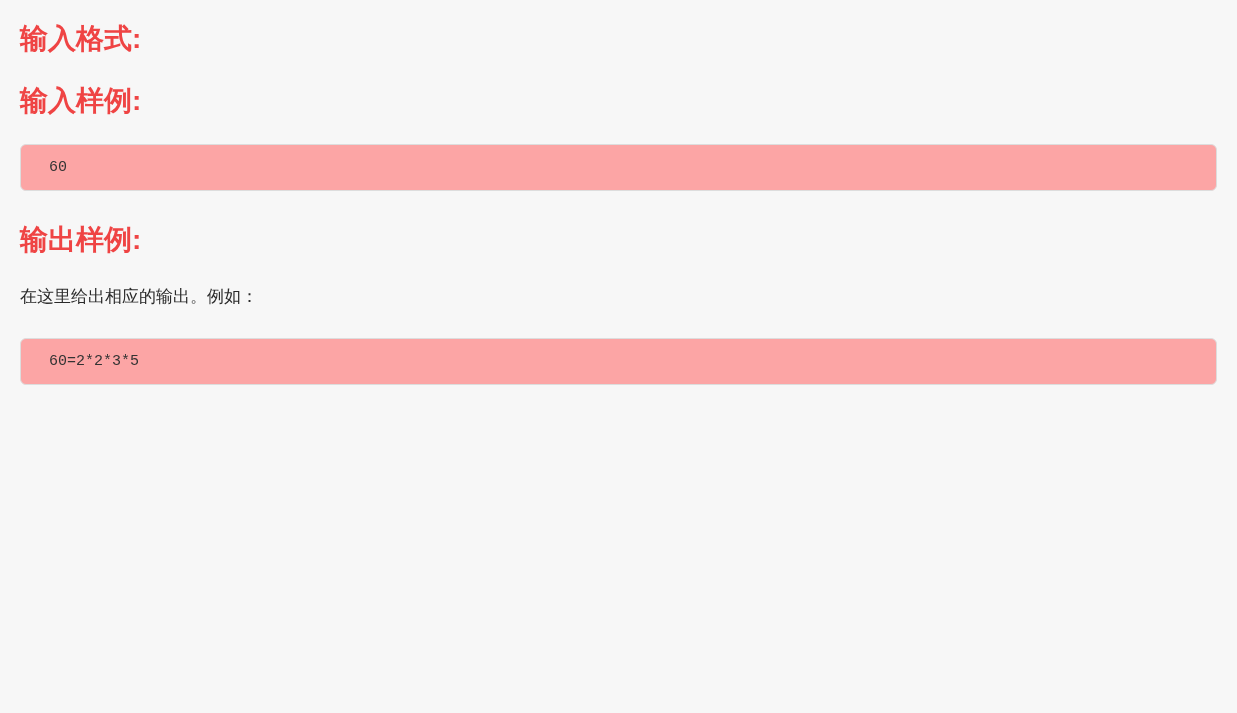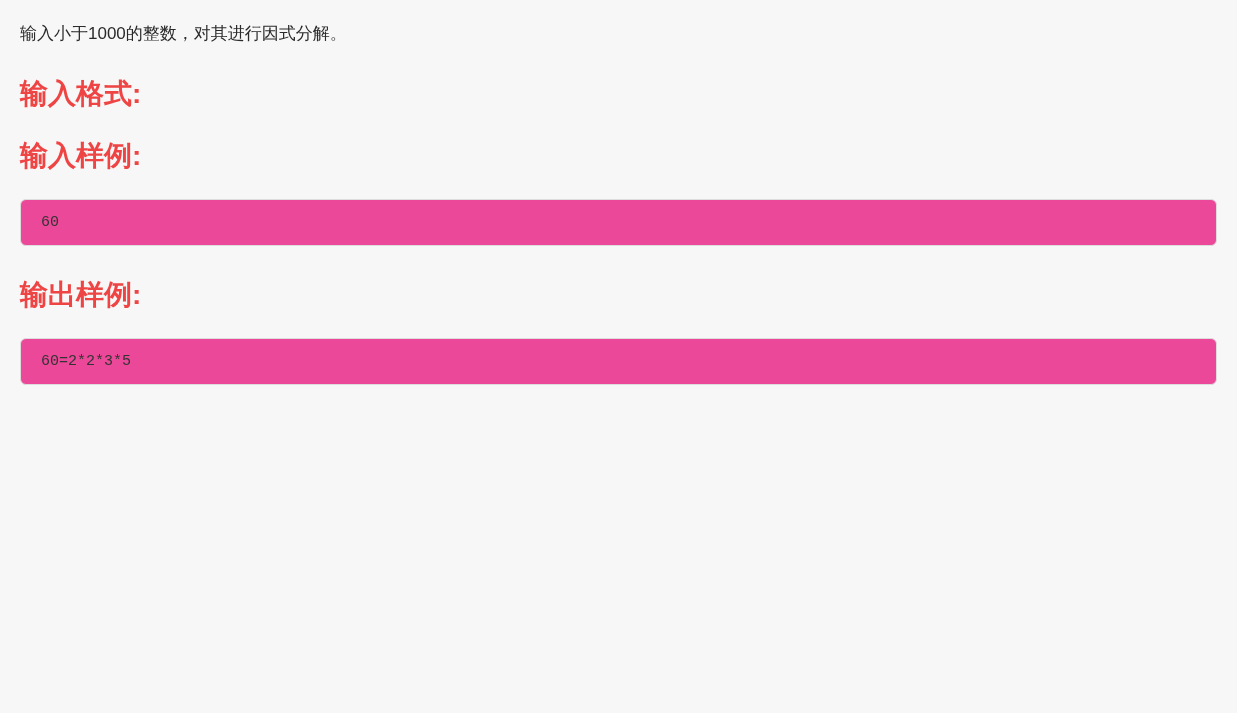--- a/index.html
+++ b/index.html
@@ -23,43 +23,43 @@
       margin-bottom: 28px;
       color: #2a2a2a;
     }
     h3 {
       font-size: 28px;
       font-weight: 600;
       margin-bottom: 24px;
       color: #ef4444;
     }
     pre {
-      background-color: #ec4899;
+      background-color: #fca5a5;
       border: 1px solid #ddd;
       border-radius: 6px;
-      padding: 14px 20px;
+      padding: 14px 28px;
       font-family: "Courier New", Consolas, monospace;
       font-size: 15px;
       color: #333;
       margin-bottom: 30px;
       white-space: pre-wrap;
     }
     .section-spacing {
       margin-top: 8px;
     }
   </style>
 </head>
 <body>
 
 <div class="container">
 
-  <p>输入小于1000的整数，对其进行因式分解。</p>
 
   <h3>输入格式:</h3>
 
   <h3>输入样例:</h3>
 
   <pre>60</pre>
 
   <h3 class="section-spacing">输出样例:</h3>
+  <p>在这里给出相应的输出。例如：</p>
   <pre>60=2*2*3*5</pre>
 
 </div>
 
 </body></html>

